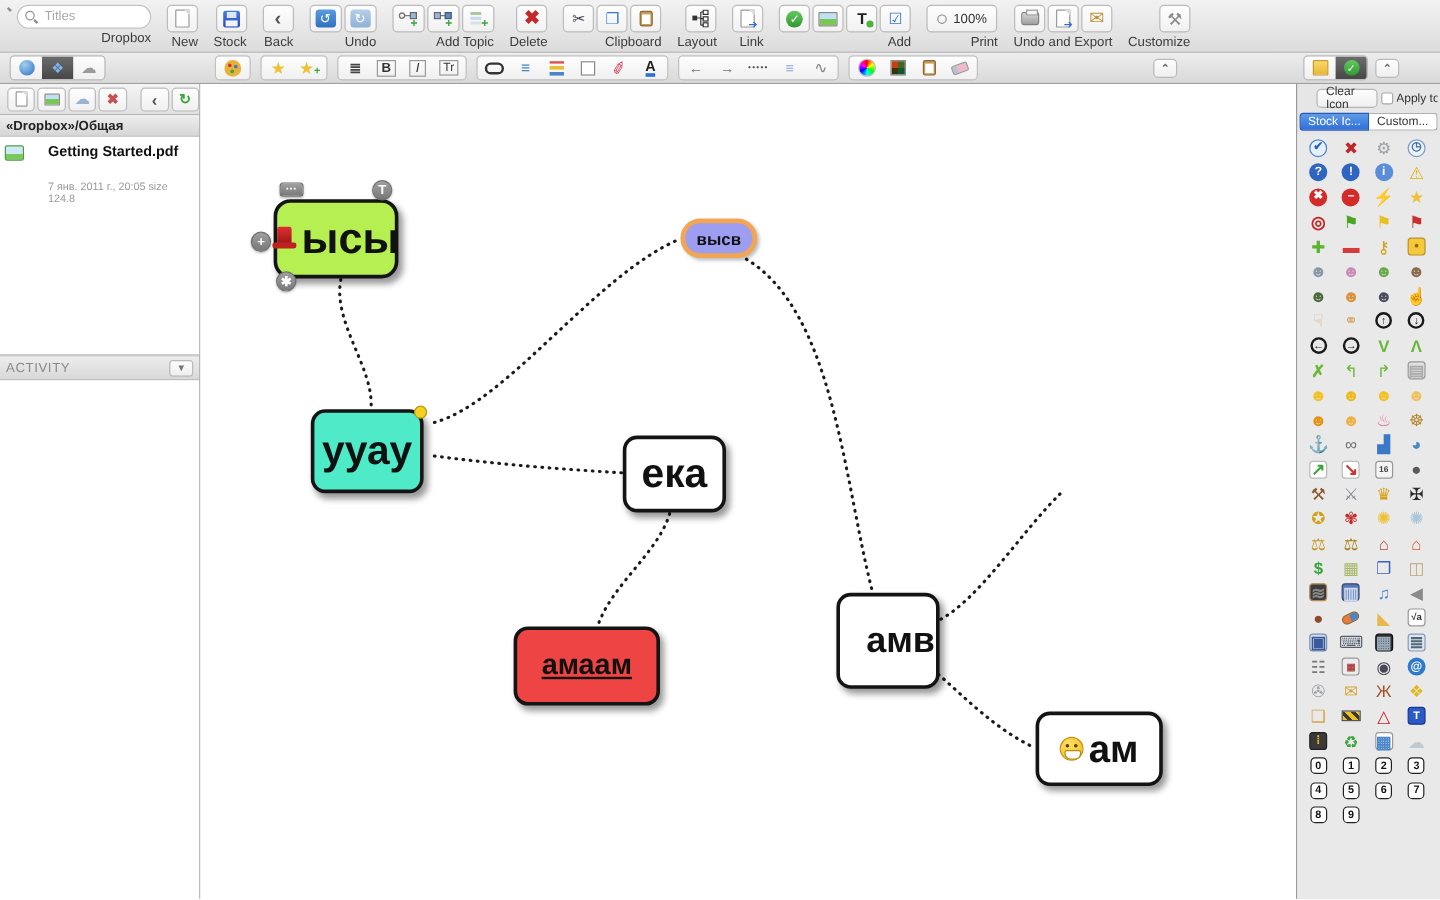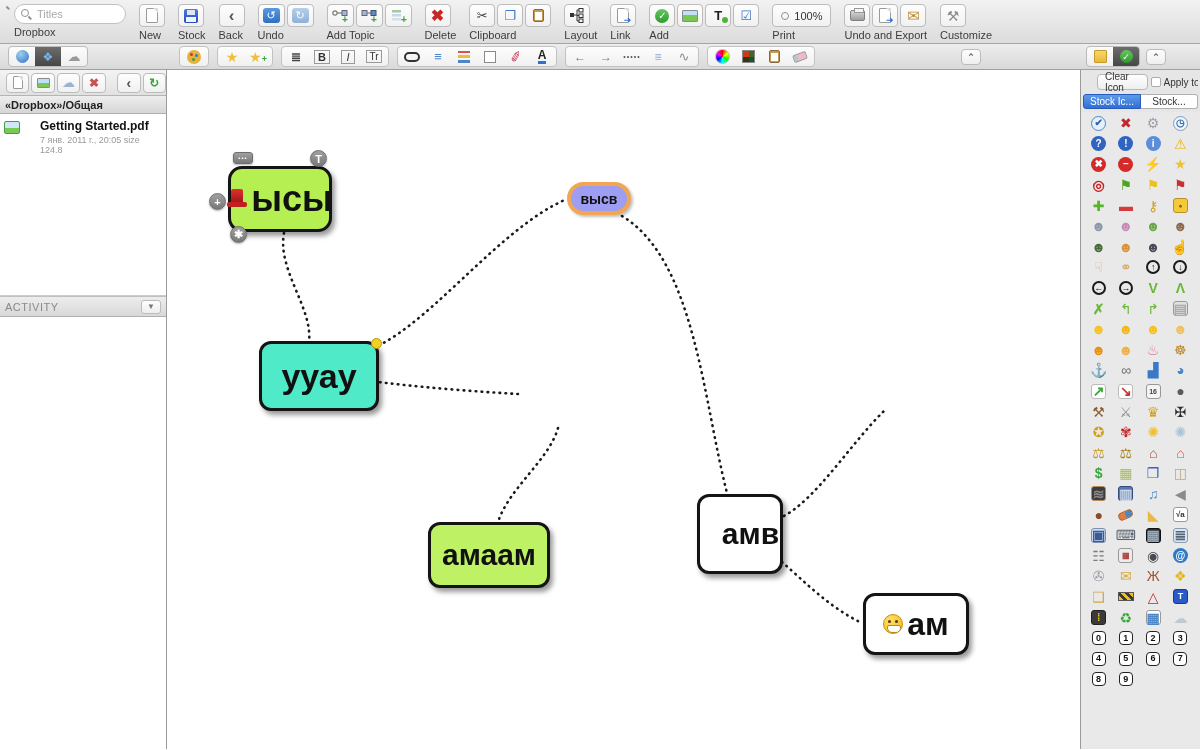--- a/index.html
+++ b/index.html
@@ -3,21 +3,21 @@
 <meta charset="utf-8">
 <style>
   * { margin:0; padding:0; box-sizing:border-box; }
   html,body { width:1200px; height:750px; overflow:hidden;
     font-family:"Liberation Sans", sans-serif; background:#fff; }
 
   
   .topbar { height:44px; background:linear-gradient(#f2f2f2,#dcdcdc);
     border-bottom:1px solid #a6a6a6; display:flex; align-items:flex-start;
     padding:4px 0 0 14px; gap:13px; }
-  .tgroup { display:flex; flex-direction:column; align-items:flex-start; }
+  .tgroup { display:flex; flex-direction:column; align-items:flex-end; }
   .tbtns { display:flex; gap:2px; }
   .tbtn { height:23px; min-width:26px; padding:0 4px;
     background:linear-gradient(#fefefe,#f1f1f1); border:1px solid #bcbcbc;
     border-radius:4px; display:flex; align-items:center; justify-content:center; }
   .tlabel { font-size:11px; color:#3c3c3c; margin-top:2px; white-space:nowrap; }
   .search-wrap { position:relative; }
   .search-input { width:112px; height:20px; border:1px solid #c2c2c2; border-radius:10px;
     background:#fff; font-size:11px; padding:0 6px 0 22px; color:#444; outline:none; }
   .search-input::placeholder { color:#aaa; }
   .mag { position:absolute; left:7px; top:5px; width:8px; height:8px;
@@ -97,21 +97,21 @@
   .stbtn { width:25px; height:20px; background:linear-gradient(#fefefe,#f0f0f0); border:1px solid #bcbcbc;
     border-radius:4px; display:flex; align-items:center; justify-content:center; font-size:12px; }
   .stgap { width:8px; }
   .pathbar { height:18px; background:linear-gradient(#eeeeee,#d6d6d6); border-bottom:1px solid #b0b0b0;
     font-size:11px; font-weight:bold; color:#222; display:flex; align-items:center; padding-left:5px; }
   .filearea { height:182px; background:#fff; border-bottom:1px solid #ccc; }
   .fileitem { display:flex; padding:5px 4px; gap:20px; align-items:flex-start; }
   .pic-icon { width:16px; height:13px; margin-top:2px; border:1px solid #4a9a4a; border-radius:2px;
     background:linear-gradient(#cfe8f8 55%,#7ac855 45%); flex-shrink:0; }
   .fname { font-size:12px; font-weight:bold; color:#111; line-height:1.2; }
-  .fmeta { font-size:9px; color:#999; margin-top:2px; }
+  .fmeta { font-size:9px; color:#999; margin-top:17px; }
   .activitybar { height:21px; background:linear-gradient(#ededed,#d8d8d8); border-top:1px solid #c0c0c0;
     border-bottom:1px solid #b0b0b0; display:flex; align-items:center; justify-content:space-between; padding:0 5px; }
   .activitylabel { font-size:11px; color:#8a8a8a; letter-spacing:0.5px; }
   .ddbtn { width:20px; height:14px; background:linear-gradient(#fefefe,#eee); border:1px solid #bbb; border-radius:3px;
     font-size:8px; color:#777; display:flex; align-items:center; justify-content:center; }
 
   
   .canvas { position:relative; width:913px; height:679px; background:#fff; overflow:hidden; flex-shrink:0; }
   .canvas svg { position:absolute; left:0; top:0; }
   .node { position:absolute; display:flex; align-items:center; justify-content:center;
@@ -506,45 +506,48 @@
         <span class="tophat"></span>
         <span>ысы</span>
         <span class="badge b-rect b-tl">•••</span>
         <span class="badge b-round b-tr">T</span>
         <span class="badge b-round b-l">+</span>
         <span class="badge b-round b-bl">✱</span>
       </div>
       <div class="node" style="left: 400px; top: 112px; width: 64px; height: 33px; background: rgb(157, 157, 242); border: 4px solid rgb(242, 166, 84); border-radius: 17px; font-size: 14px; box-shadow: rgba(0, 0, 0, 0.25) 2px 2px 3px;">
         <span>высв</span>
       </div>
-      <div class="node" style="left: 92px; top: 271px; width: 120px; height: 70px; background: rgb(79, 234, 200); border: 3px solid rgb(20, 20, 20); border-radius: 12px; font-size: 34px;">
+      <div class="node" style="left: 92px; top: 271px; width: 94px; height: 70px; background: rgb(79, 234, 200); border: 3px solid rgb(20, 20, 20); border-radius: 12px; font-size: 34px;">
         <span>ууау</span>
         <span class="ydot"></span>
       </div>
-      <div class="node" style="left: 261px; top: 452px; width: 122px; height: 66px; background: #bef264; border: 3px solid rgb(20, 20, 20); border-radius: 12px; font-size: 30px;">
+      <div class="node" style="left: 352px; top: 293px; width: 86px; height: 64px; background: rgb(255, 255, 255); border: 3px solid rgb(20, 20, 20); border-radius: 12px; font-size: 34px;">
+        <span>ека</span>
+      </div>
+      <div class="node" style="left: 261px; top: 452px; width: 122px; height: 66px; background: #ef4444; border: 3px solid rgb(20, 20, 20); border-radius: 12px; font-size: 24px; text-decoration: underline;">
         <span>амаам</span>
       </div>
       <div class="node" style="left: 530px; top: 424px; width: 86px; height: 80px; background: rgb(255, 255, 255); border: 3px solid rgb(20, 20, 20); border-radius: 12px; font-size: 30px; padding-left: 21px;">
         <span>амв</span>
       </div>
       <div class="node" style="left: 696px; top: 523px; width: 106px; height: 62px; background: rgb(255, 255, 255); border: 3px solid rgb(20, 20, 20); border-radius: 12px; font-size: 32px;">
         <span class="grinface"></span>
         <span>ам</span>
       </div>
     </div>
 
   <div class="rightpanel">
     <div class="rp-row1">
       <span class="clearbtn">Clear Icon</span>
       <span class="chkbox"></span>
       <span class="applylbl">Apply to B</span>
     </div>
     <div class="rp-tabs">
       <span class="rptab sel">Stock Ic...</span>
-      <span class="rptab unsel">Stock...</span>
+      <span class="rptab unsel">Custom...</span>
     </div>
     <div class="icongrid" id="icongrid">
         <span class="cell">
           <span class="ic ic-c" style="color: rgb(42, 102, 184); background: rgb(230, 240, 250); border: 1px solid rgb(74, 134, 200);">✔</span>
         </span>
         <span class="cell">
           <span class="ic" style="color: rgb(192, 39, 45);">✖</span>
         </span>
         <span class="cell">
           <span class="ic" style="color: rgb(154, 160, 166);">⚙</span>

